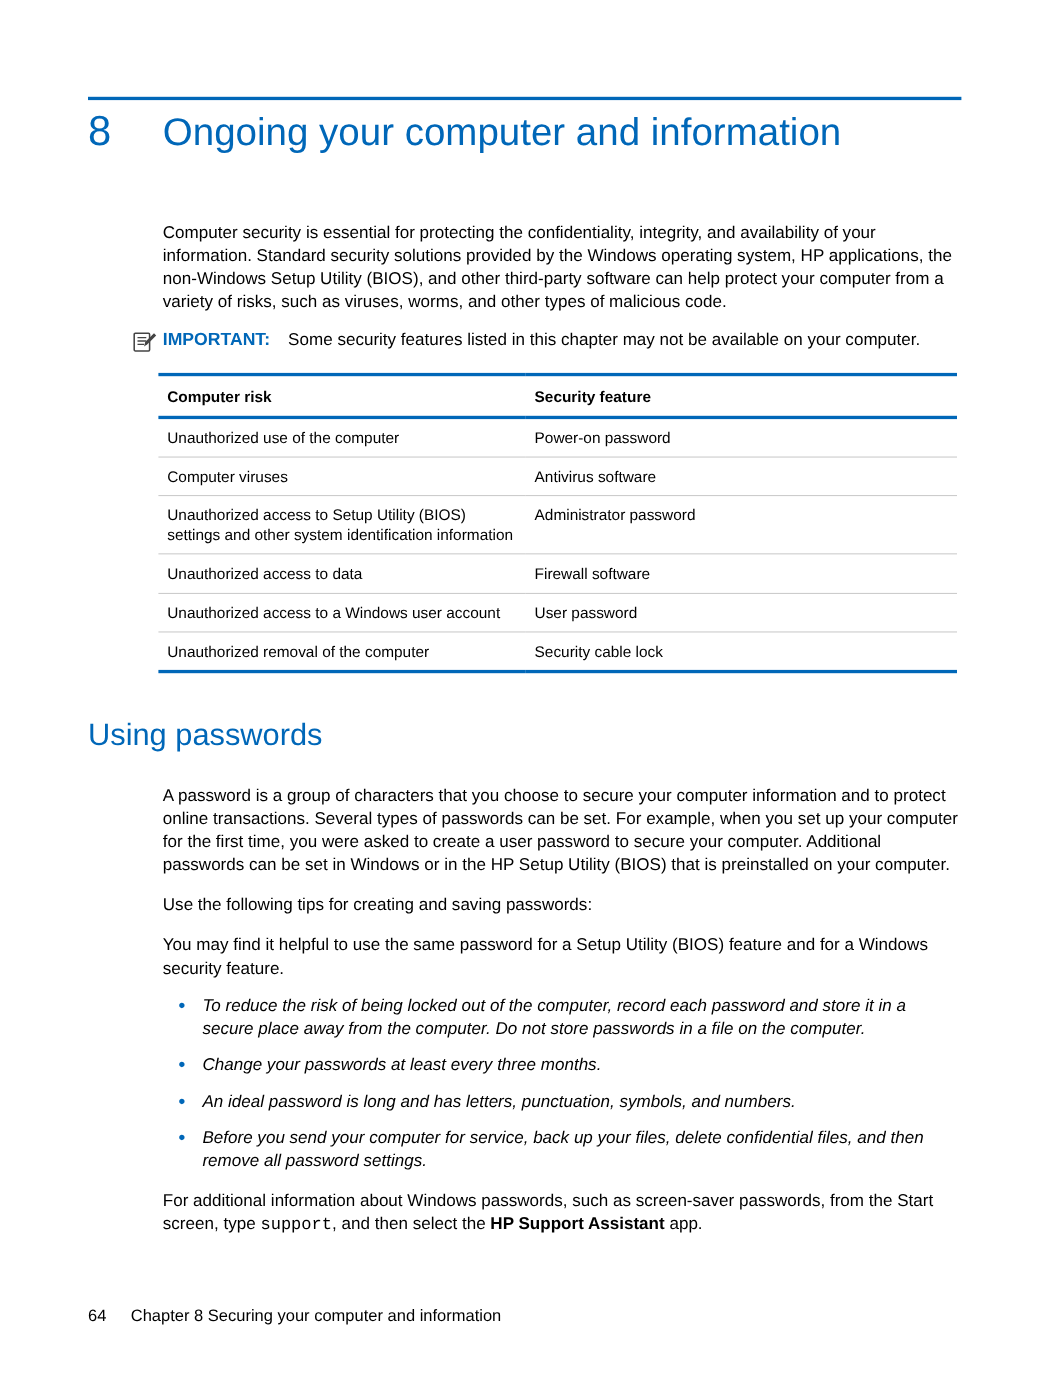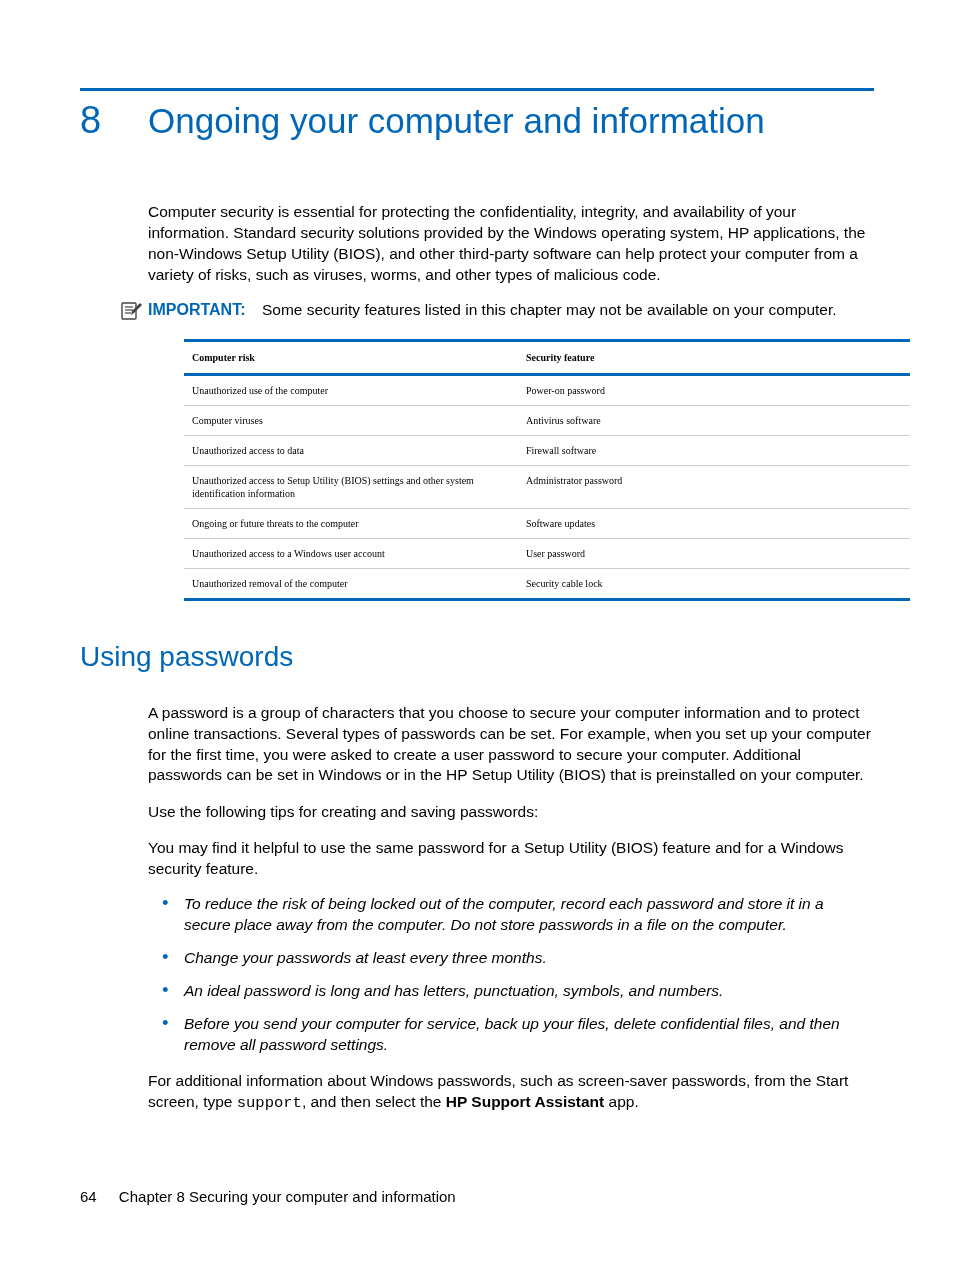--- a/index.html
+++ b/index.html
@@ -61,26 +61,25 @@
     color: #0067b8;
     font-weight: bold;
     font-size: 16px;
     margin-right: 12px;
   }
   .important-text {
     font-size: 15.5px;
     line-height: 1.35;
   }
   table.sec-table {
-    margin-left: 104px;
+    margin-left: 64px;
     width: calc(100% - 68px);
     border-collapse: collapse;
-    font-size: 10px;
+    font-size: 14px;
     margin-bottom: 40px;
-    font-family: Liberation Serif, serif;
   }
   table.sec-table thead th {
     text-align: left;
     font-weight: bold;
     padding: 10px 8px;
     border-top: 3px solid #0067b8;
     border-bottom: 3px solid #0067b8;
   }
   table.sec-table tbody td {
     padding: 8px 8px;
@@ -175,30 +174,26 @@
     <tbody>
       <tr>
         <td>Unauthorized use of the computer</td>
         <td>Power-on password</td>
       </tr>
       <tr>
         <td>Computer viruses</td>
         <td>Antivirus software</td>
       </tr>
       <tr>
+        <td>Unauthorized access to Setup Utility (BIOS) settings and other system identification information</td>
+        <td>Administrator password</td>
+      </tr>
+      <tr>
         <td>Unauthorized access to data</td>
         <td>Firewall software</td>
-      </tr>
-      <tr>
-        <td>Unauthorized access to Setup Utility (BIOS) settings and other system identification information</td>
-        <td>Administrator password</td>
-      </tr>
-      <tr>
-        <td>Ongoing or future threats to the computer</td>
-        <td>Software updates</td>
       </tr>
       <tr>
         <td>Unauthorized access to a Windows user account</td>
         <td>User password</td>
       </tr>
       <tr>
         <td>Unauthorized removal of the computer</td>
         <td>Security cable lock</td>
       </tr>
     </tbody>

